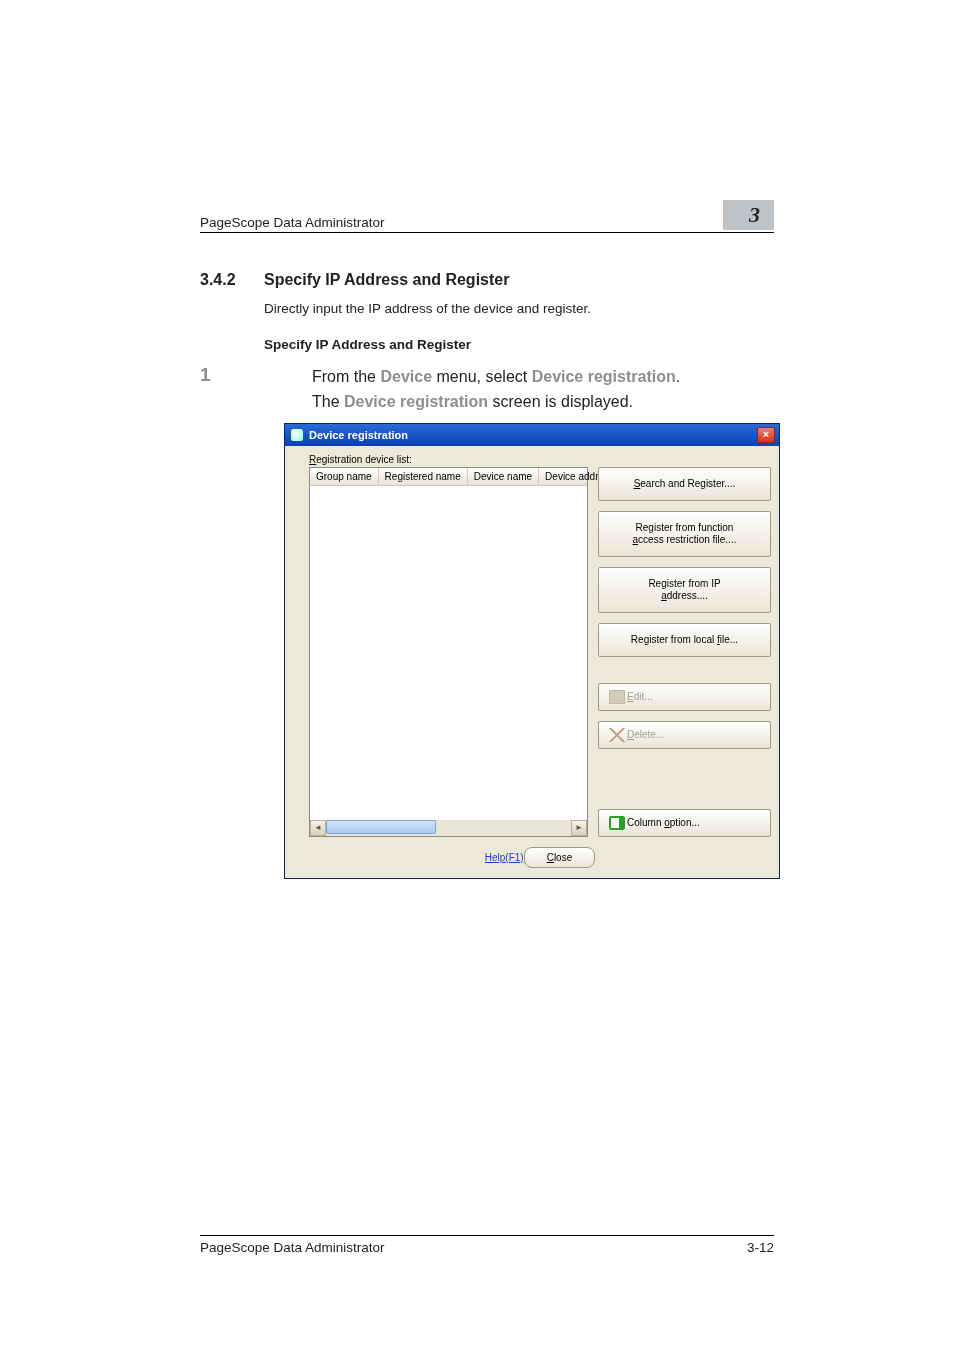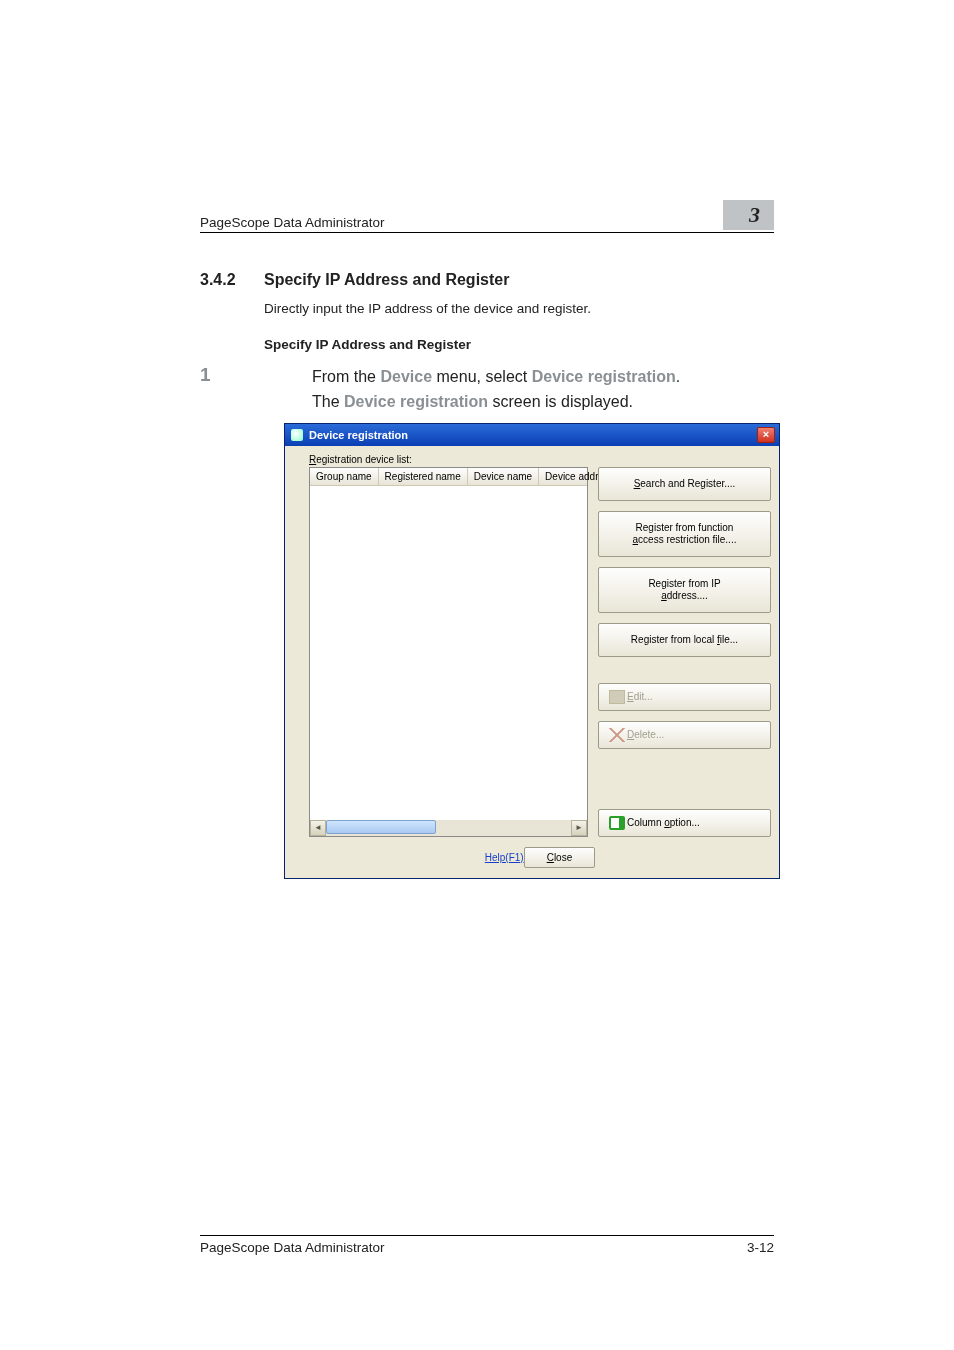--- a/index.html
+++ b/index.html
@@ -56,21 +56,21 @@
      linear-gradient(#d0ccb8,#d0ccb8); border: 1px solid #bfb99d; }
   .ic-del { background:
      linear-gradient(45deg, transparent 45%, #c98 47%, #c98 53%, transparent 55%),
      linear-gradient(-45deg, transparent 45%, #c98 47%, #c98 53%, transparent 55%); }
   .ic-col { background: linear-gradient(#2aa02a,#2aa02a); border-radius: 2px; position: relative; }
   .ic-col::after { content: ""; position: absolute; inset: 2px 6px 2px 2px; background: #fff; }
   .spacer { flex: 1; }
 
   .dlg-foot { display: flex; justify-content: center; align-items: center; margin-top: 10px; }
   .helpl { color: #173fc7; font-size: 10px; text-decoration: underline; }
-  .closeb { background: linear-gradient(#fefefe,#e9e6d7); border: 1px solid #9c9a89; border-radius: 2px; font-size: 10px; padding: 4px 22px; }
+  .closeb { background: linear-gradient(#fefefe,#e9e6d7); border: 1px solid #9c9a89; border-radius: 8px; font-size: 10px; padding: 4px 22px; }
 
   .bot-rule { position: absolute; left: 200px; right: 180px; bottom: 95px; border-top: 1px solid #000; display: flex; justify-content: space-between; padding-top: 4px; font-size: 13.5px; }
 </style>
 </head>
 <body>
 
 <div class="page">
 
   <div class="top-rule">
     <div class="app-title">PageScope Data Administrator</div>

